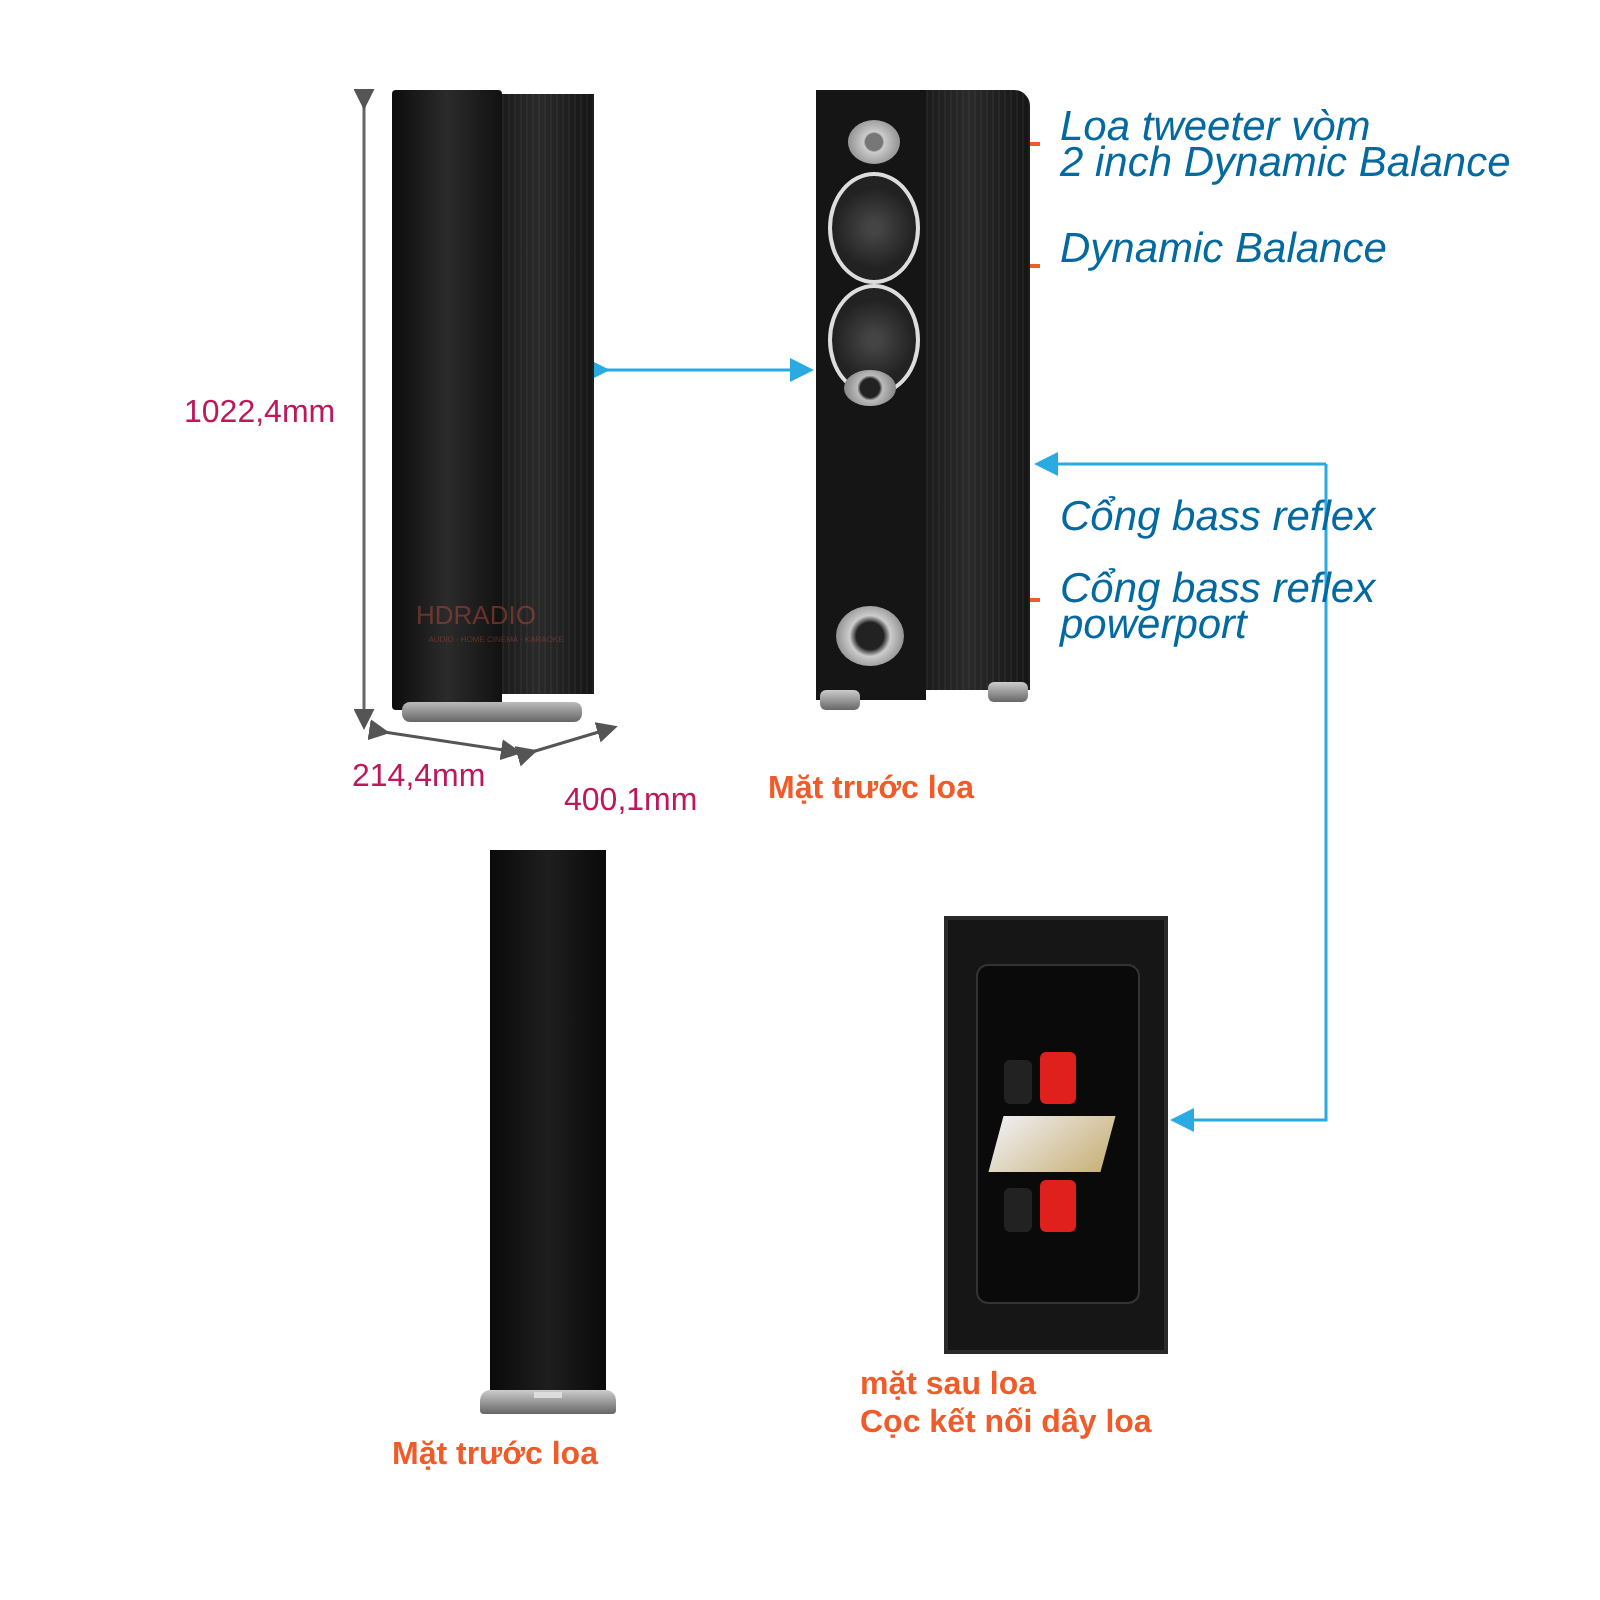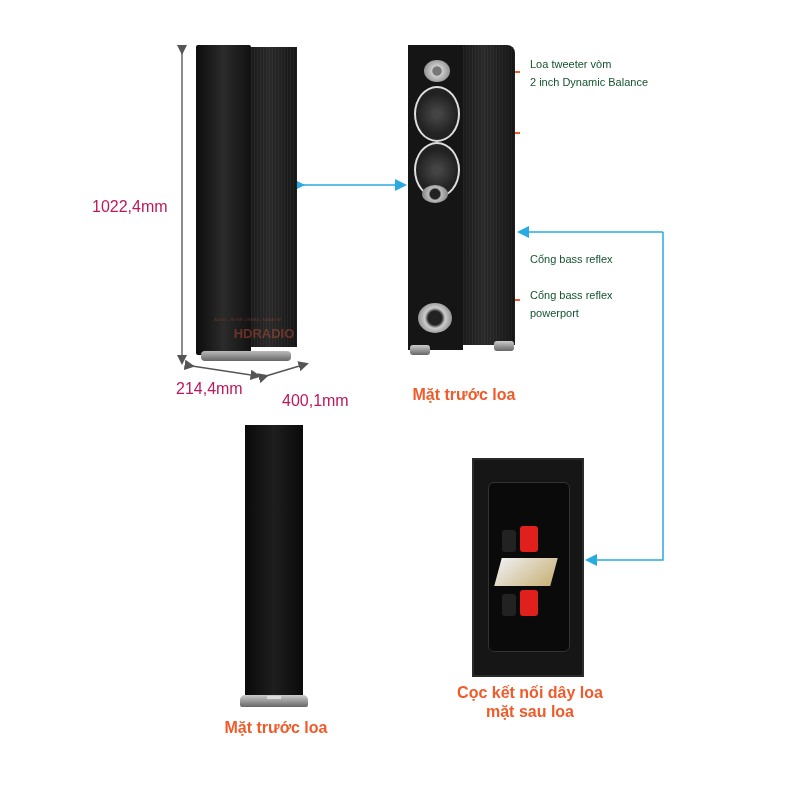--- a/index.html
+++ b/index.html
@@ -1,22 +1,22 @@
 <!DOCTYPE html>
 <html><head>
   <meta charset="utf-8">
   <style>
     html, body { margin: 0; padding: 0; }
     body {
       width: 800px; height: 800px; background: #ffffff; position: relative; overflow: hidden;
       font-family: "Liberation Sans", "DejaVu Sans", sans-serif;
     }
     .abs { position: absolute; }
-    .label-dark { color: #14532d; font-size: 11px; line-height: 18px; }
-    .label-orange { color: #f15a29; font-size: 16px; font-weight: bold; line-height: 19px; text-align: center; }
+    .label-dark { color: #0369a1; font-size: 21px; line-height: 18px; font-style: italic; }
+    .label-orange { color: #f15a29; font-size: 16px; font-weight: bold; line-height: 19px; text-align: left; }
     .dim { color: #be185d; font-size: 16px; }
     svg { position: absolute; left: 0; top: 0; }
     .wood {
       background:
         repeating-linear-gradient(90deg, rgba(255,255,255,0.04) 0 1px, transparent 1px 3px),
         linear-gradient(90deg, #1b1b1b, #2a2a2a 40%, #151515);
     }
   </style>
 </head>
 <body>
@@ -57,21 +57,21 @@
     <circle cx="436" cy="195" r="4"></circle>
     <circle cx="436" cy="320" r="4"></circle>
     <circle cx="509" cy="300" r="4"></circle>
   </g>
 </svg>
 
 <div class="abs" style="left:196px; top:45px; width:105px; height:318px;">
   <div class="abs" style="left:0; top:0; width:55px; height:310px; background:linear-gradient(90deg,#0c0c0c,#2b2b2b 50%,#111); border-radius:2px;"></div>
   <div class="abs wood" style="left:55px; top:2px; width:46px; height:300px;"></div>
   <div class="abs" style="left:5px; top:306px; width:90px; height:10px; background:linear-gradient(#bbb,#666); border-radius:4px;"></div>
-  <div class="abs" style="left:28px; top:255px; width:80px; text-align:center; color:rgba(200,80,60,0.45); font-weight:bold; font-size:13px;margin-top:26px;">HDRADIO</div>
+  <div class="abs" style="left:2px; top:255px; width:80px; text-align:center; color:rgba(200,80,60,0.45); font-weight:normal; font-size:13px;">HDRADIO</div>
   <div class="abs" style="left:8px; top:272px; width:88px; text-align:center; color:rgba(200,80,60,0.4); font-size:4px;">AUDIO - HOME CINEMA - KARAOKE</div>
 </div>
 
 <div class="abs dim" style="left:92px; top:198px;">1022,4mm</div>
 <div class="abs dim" style="left:176px; top:380px;">214,4mm</div>
 <div class="abs dim" style="left:282px; top:372px;margin-top:20px;">400,1mm</div>
 
 <div class="abs" style="left:408px; top:45px; width:110px; height:315px;">
   <div class="abs" style="left:0; top:0; width:55px; height:305px; background:#151515;"></div>
   <div class="abs wood" style="left:55px; top:0; width:52px; height:300px; border-radius:0 8px 0 0;"></div>
@@ -82,20 +82,21 @@
   <div class="abs" style="left:10px; top:258px; width:34px; height:30px; border-radius:50%; background:radial-gradient(circle,#222 30%,#ccc 45%,#888 80%);"></div>
   <div class="abs" style="left:2px; top:300px; width:20px; height:10px; background:linear-gradient(#ccc,#666); border-radius:3px;"></div>
   <div class="abs" style="left:86px; top:296px; width:20px; height:10px; background:linear-gradient(#ccc,#666); border-radius:3px;"></div>
 </div>
 
 <div class="abs label-dark" style="left:530px; top:55px;">
   <div>Loa tweeter vòm</div>
   <div>2 inch Dynamic Balance</div>
 </div>
 <div class="abs label-dark" style="left:530px; top:116px;">
+  <div>Dynamic Balance</div>
 </div>
 <div class="abs label-dark" style="left:530px; top:250px;">
   <div>Cổng bass reflex</div>
 </div>
 <div class="abs label-dark" style="left:530px; top:286px;">
   <div>Cổng bass reflex</div>
   <div>powerport</div>
 </div>
 
 <div class="abs label-orange" style="left:384px; top:385px; width:160px;">
@@ -113,15 +114,15 @@
 
 <div class="abs" style="left:472px; top:458px; width:108px; height:215px; background:#161616; border:2px solid #2a2a2a;">
   <div class="abs" style="left:14px; top:22px; width:80px; height:168px; background:#0a0a0a; border:1px solid #333; border-radius:6px;"></div>
   <div class="abs" style="left:28px; top:70px; width:14px; height:22px; background:#222; border-radius:3px;"></div>
   <div class="abs" style="left:46px; top:66px; width:18px; height:26px; background:#e0201c; border-radius:3px;"></div>
   <div class="abs" style="left:24px; top:98px; width:56px; height:28px; background:linear-gradient(135deg,#eee,#c9b27a); transform:skewX(-15deg);"></div>
   <div class="abs" style="left:28px; top:134px; width:14px; height:22px; background:#222; border-radius:3px;"></div>
   <div class="abs" style="left:46px; top:130px; width:18px; height:26px; background:#e0201c; border-radius:3px;"></div>
 </div>
 <div class="abs label-orange" style="left:430px; top:683px; width:200px;">
+  <div>mặt sau loa</div>
   <div>Cọc kết nối dây loa</div>
-  <div>mặt sau loa</div>
 </div>
 
 </body></html>

